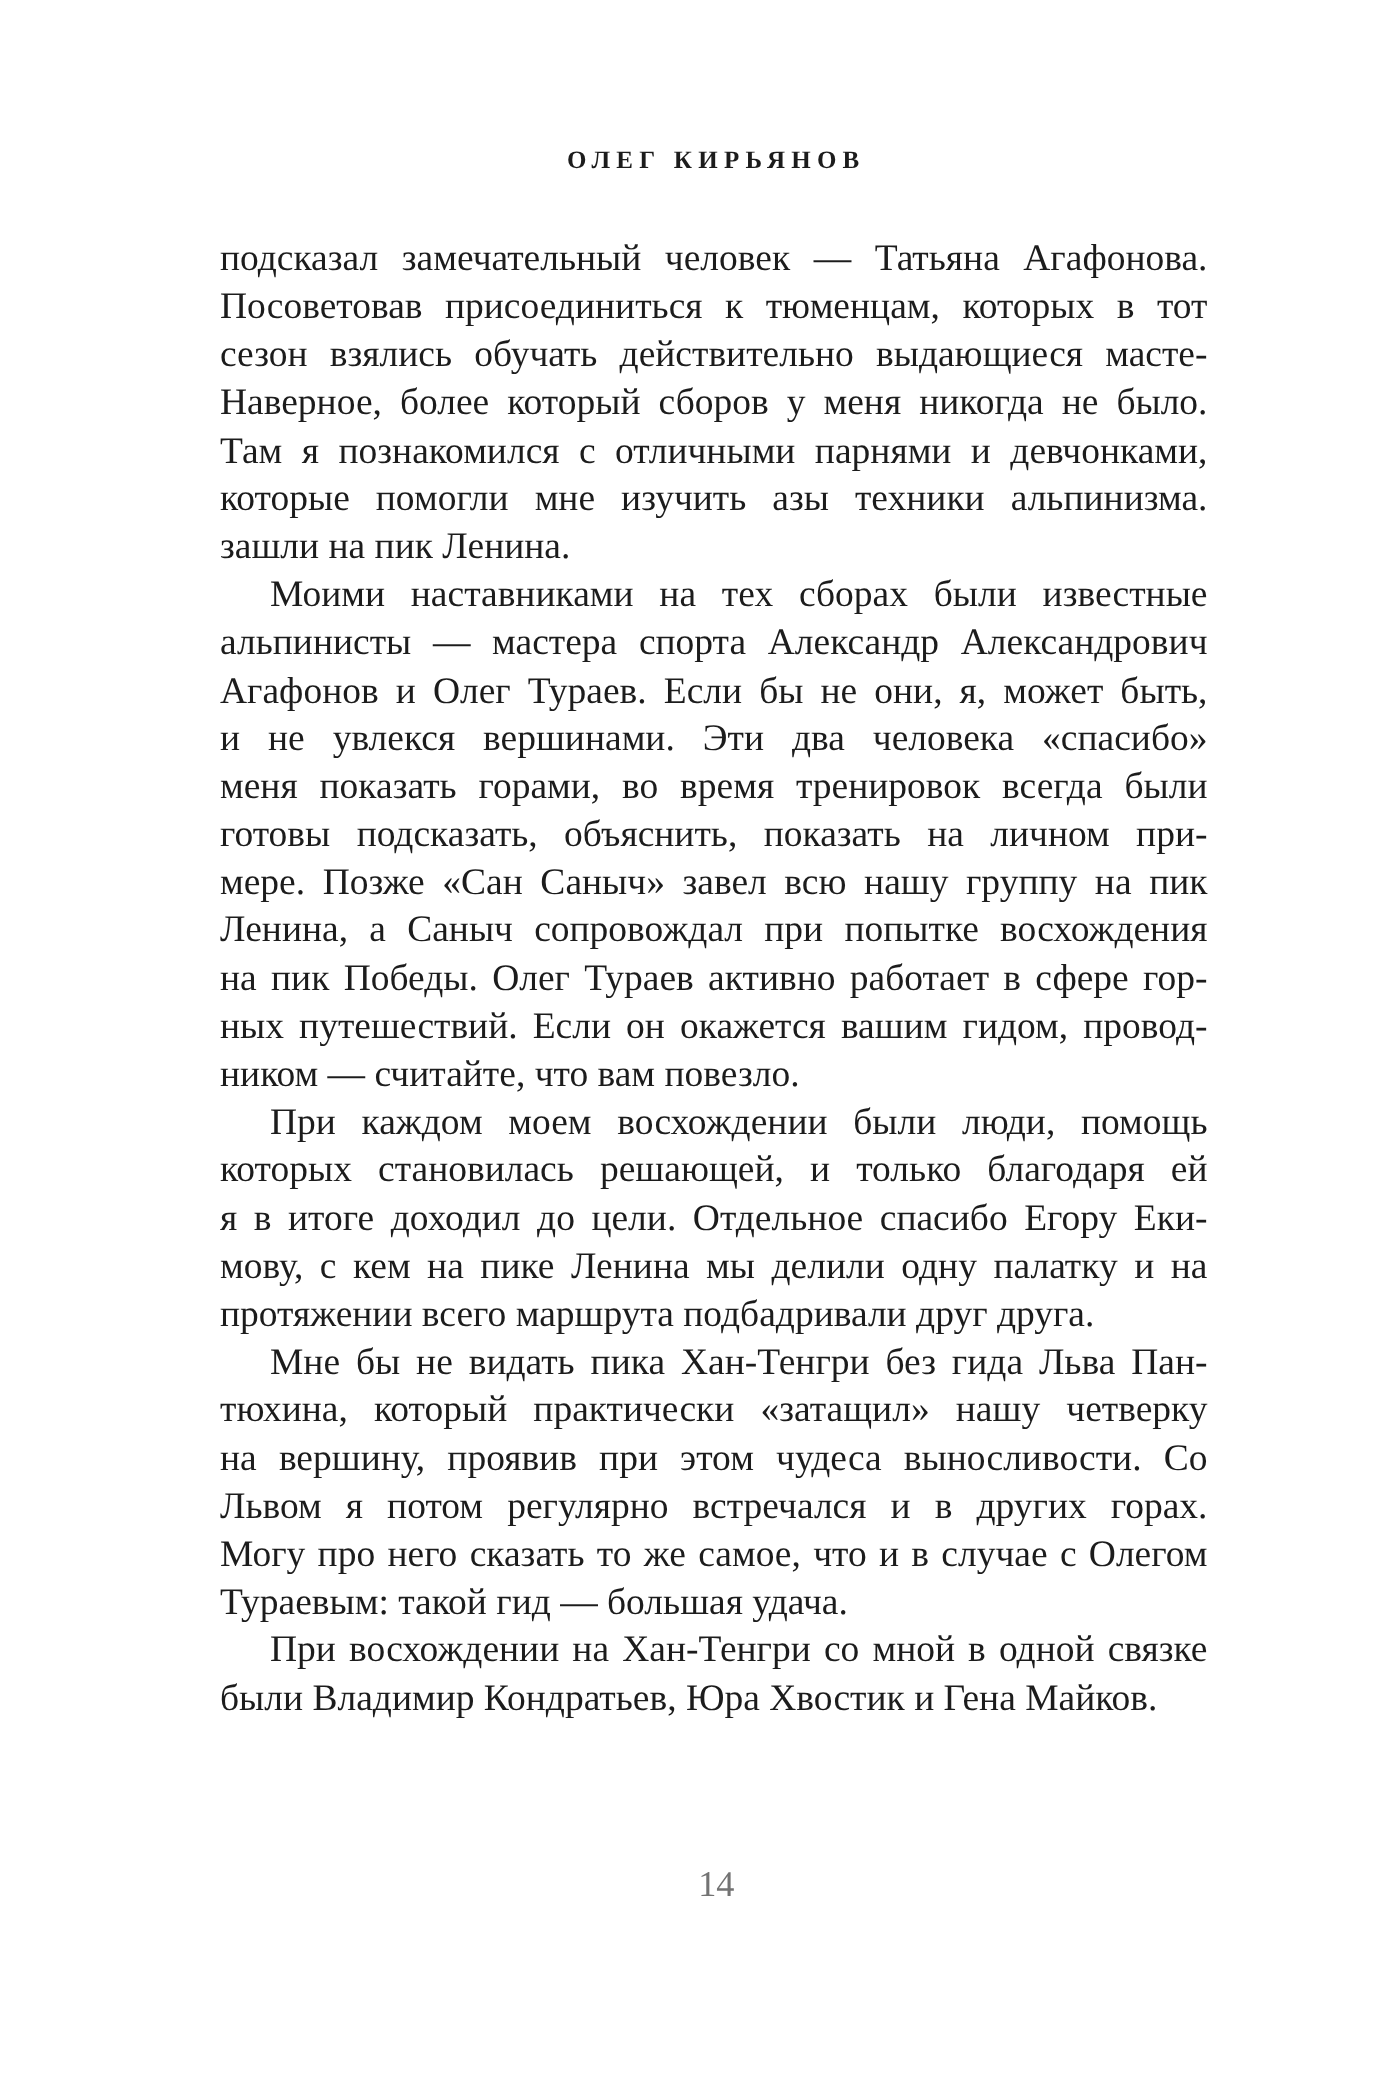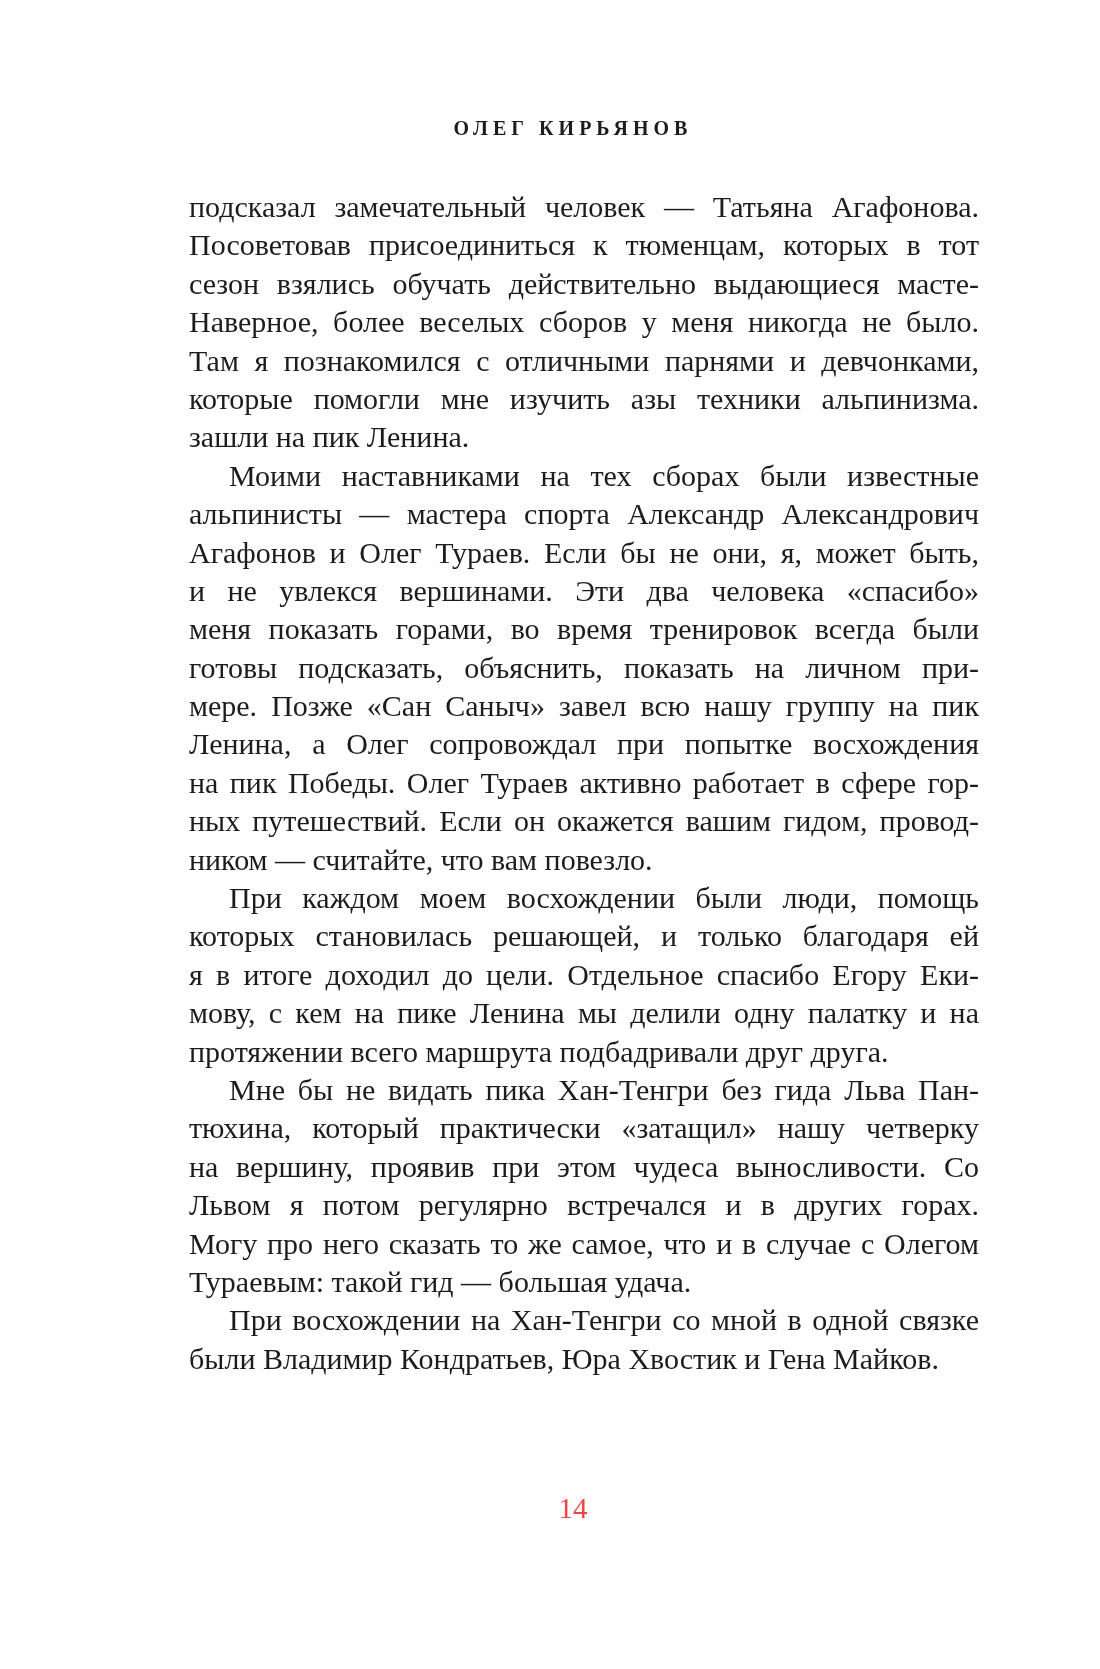--- a/index.html
+++ b/index.html
@@ -27,21 +27,21 @@
     text-align: center;
     font-size: 20px;
     font-weight: 700;
     letter-spacing: 5px;
     color: #1c1c1c;
     white-space: nowrap;
   }
   .text-block {
     position: absolute;
     top: 188px;
-    left: 189px;
+    left: 176px;
     width: 790px;
     font-size: 30px;
     line-height: 38.4px;
     color: #1c1c1c;
   }
   .line {
     text-align: justify;
     text-align-last: justify;
     height: 38.4px;
     overflow: visible;
@@ -54,45 +54,45 @@
   .line.indent {
     text-indent: 40px;
   }
   .page-number {
     position: absolute;
     top: 1492px;
     left: 178px;
     width: 790px;
     text-align: center;
     font-size: 29px;
-    color: #ef4444;
+    color: #737373;
   }
 </style>
 </head>
 <body style="background: rgb(255, 255, 255);">
 
 <div class="page" style="color: rgb(28, 28, 28);">
   <header class="running-header">ОЛЕГ КИРЬЯНОВ</header>
 
   <main class="text-block">
       <div class="line">подсказал замечательный человек — Татьяна Агафонова.</div>
       <div class="line">Посоветовав присоединиться к тюменцам, которых в тот</div>
       <div class="line">сезон взялись обучать действительно выдающиеся масте-</div>
-      <div class="line">Наверное, более веселых сборов у меня никогда не было.</div>
+      <div class="line">Наверное, более который сборов у меня никогда не было.</div>
       <div class="line">Там я познакомился с отличными парнями и девчонками,</div>
       <div class="line">которые помогли мне изучить азы техники альпинизма.</div>
       <div class="line last">зашли на пик Ленина.</div>
       <div class="line indent">Моими наставниками на тех сборах были известные</div>
       <div class="line">альпинисты — мастера спорта Александр Александрович</div>
       <div class="line">Агафонов и Олег Тураев. Если бы не они, я, может быть,</div>
       <div class="line">и не увлекся вершинами. Эти два человека «спасибо»</div>
       <div class="line">меня показать горами, во время тренировок всегда были</div>
       <div class="line">готовы подсказать, объяснить, показать на личном при-</div>
       <div class="line">мере. Позже «Сан Саныч» завел всю нашу группу на пик</div>
-      <div class="line">Ленина, а Олег сопровождал при попытке восхождения</div>
+      <div class="line">Ленина, а Саныч сопровождал при попытке восхождения</div>
       <div class="line">на пик Победы. Олег Тураев активно работает в сфере гор-</div>
       <div class="line">ных путешествий. Если он окажется вашим гидом, провод-</div>
       <div class="line last">ником — считайте, что вам повезло.</div>
       <div class="line indent">При каждом моем восхождении были люди, помощь</div>
       <div class="line">которых становилась решающей, и только благодаря ей</div>
       <div class="line">я в итоге доходил до цели. Отдельное спасибо Егору Еки-</div>
       <div class="line">мову, с кем на пике Ленина мы делили одну палатку и на</div>
       <div class="line last">протяжении всего маршрута подбадривали друг друга.</div>
       <div class="line indent">Мне бы не видать пика Хан-Тенгри без гида Льва Пан-</div>
       <div class="line">тюхина, который практически «затащил» нашу четверку</div>

